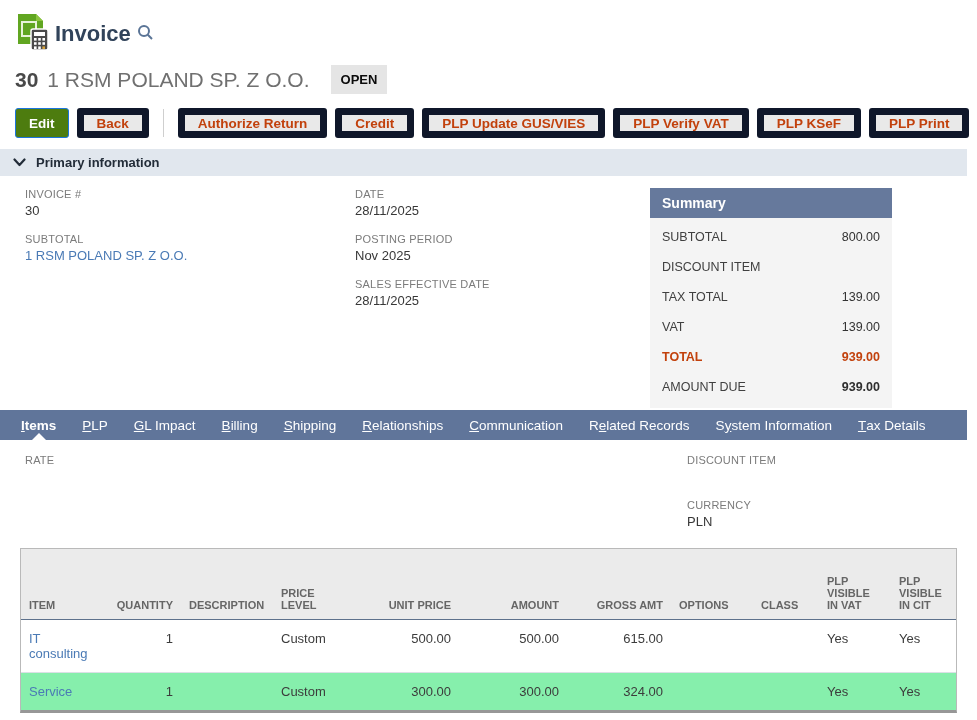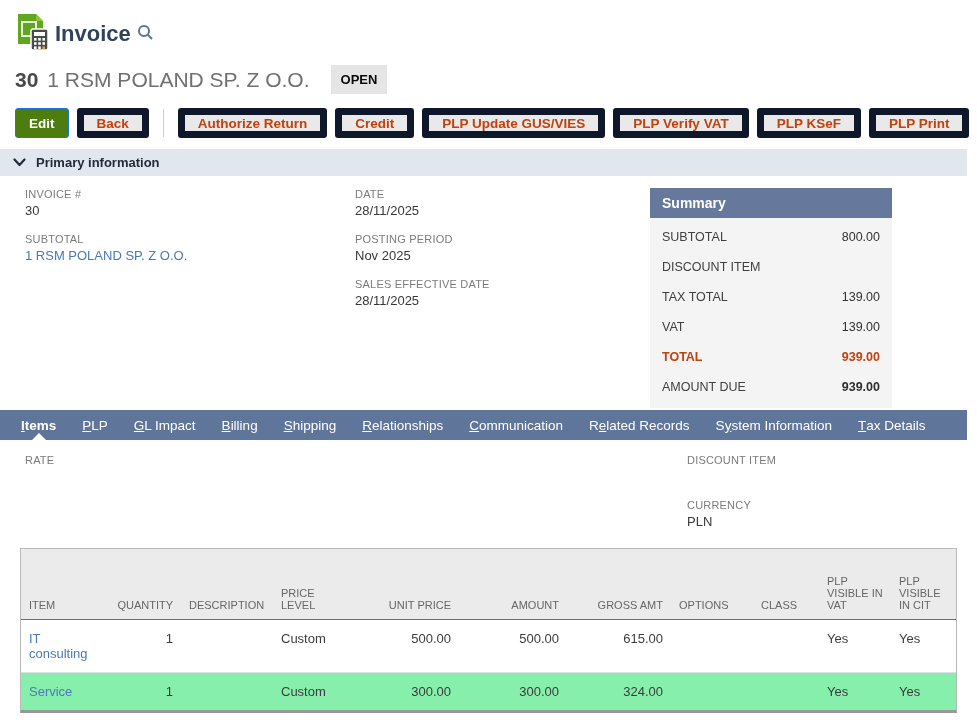--- a/index.html
+++ b/index.html
@@ -55,21 +55,21 @@
   .notch { position:absolute; bottom:0; left:50%; transform:translateX(-50%); width:0; height:0; border-left:7px solid transparent; border-right:7px solid transparent; border-bottom:7px solid #fff; }
 
   
   .subtab-fields { display:flex; padding:14px 0 0 25px; min-height:104px; }
   .sf-left { width:662px; }
   .sf-right { flex:1; }
 
   
   .items-table-wrap { margin:4px 20px 0 20px; border:1px solid #b9b9b9; border-bottom:3px solid #979797; }
   table { width:100%; border-collapse:collapse; table-layout:fixed; }
-  thead th { background:#ebebeb; color:#666; font-size:11px; font-weight:400; vertical-align:bottom; padding:6px 8px 8px; height:70px; border-bottom:1px solid #5d718c; text-align:left; }
+  thead th { background:#ebebeb; color:#666; font-size:11px; font-weight:700; vertical-align:bottom; padding:6px 8px 8px; height:70px; border-bottom:1px solid #5d718c; text-align:left; }
   thead th.right { text-align:right; }
   tbody td { font-size:13px; color:#3c3c3c; padding:11px 8px; vertical-align:top; }
   tbody td.right { text-align:right; }
   tbody tr.alt td { background:#86efac; }
   tbody tr + tr td { border-top:1px solid #dbe0e6; }
   td .item-link { color:#4a7ab5; cursor:pointer; }
 </style>
 </head>
 <body>
 

